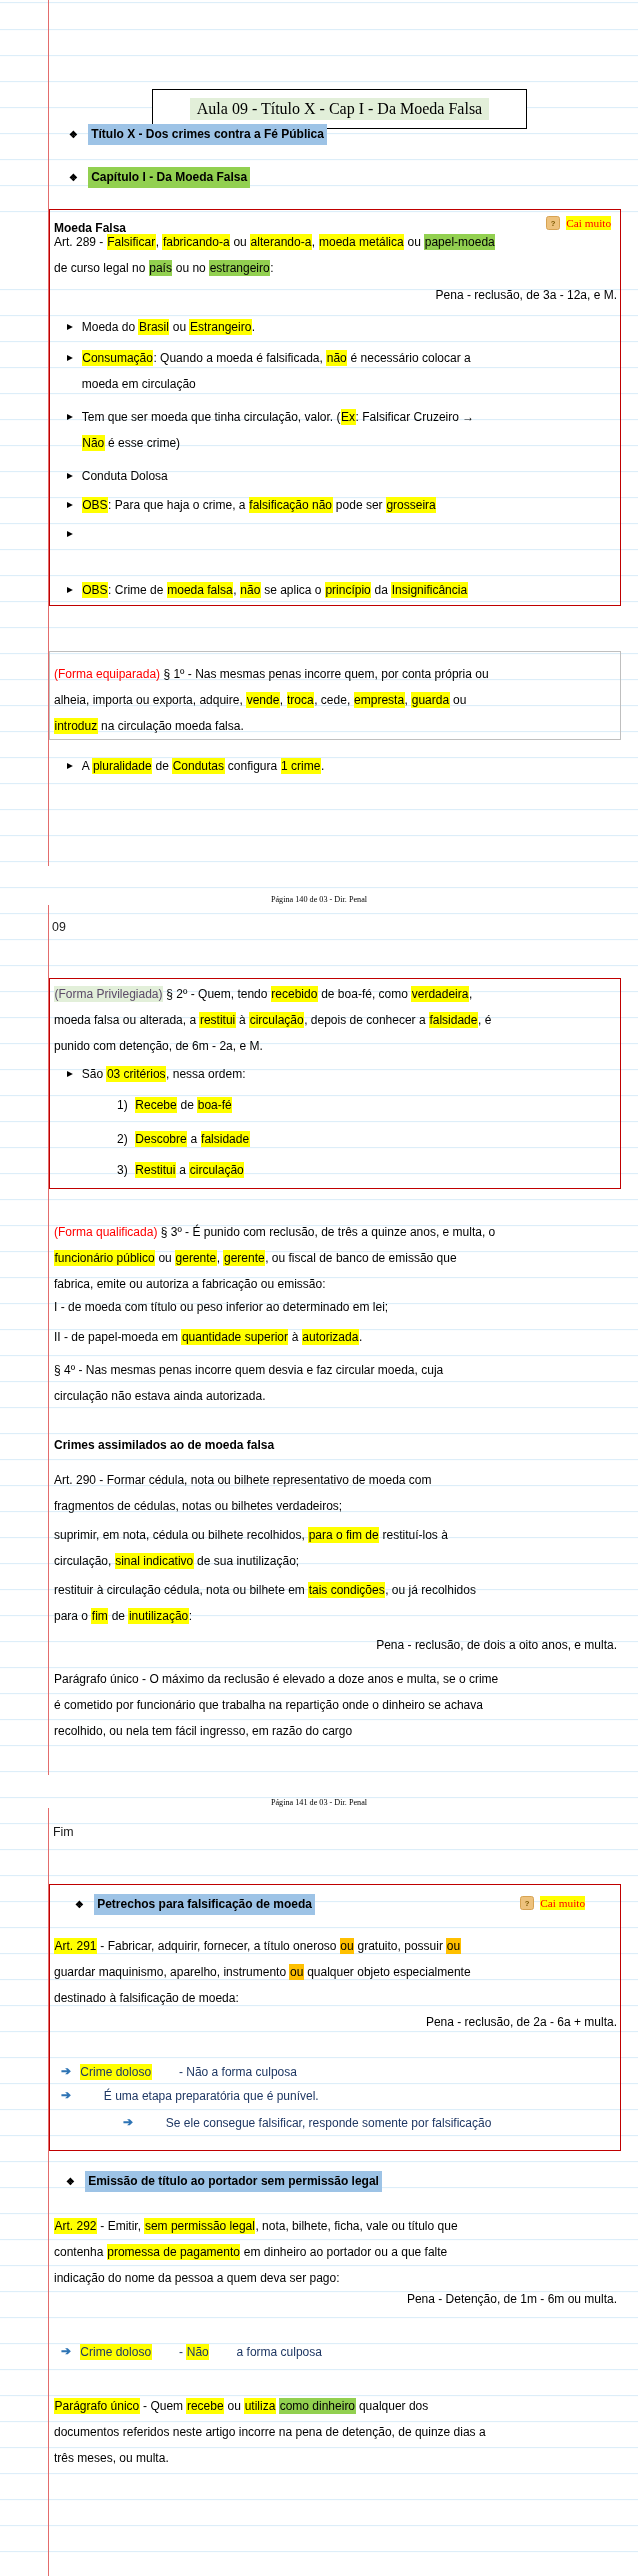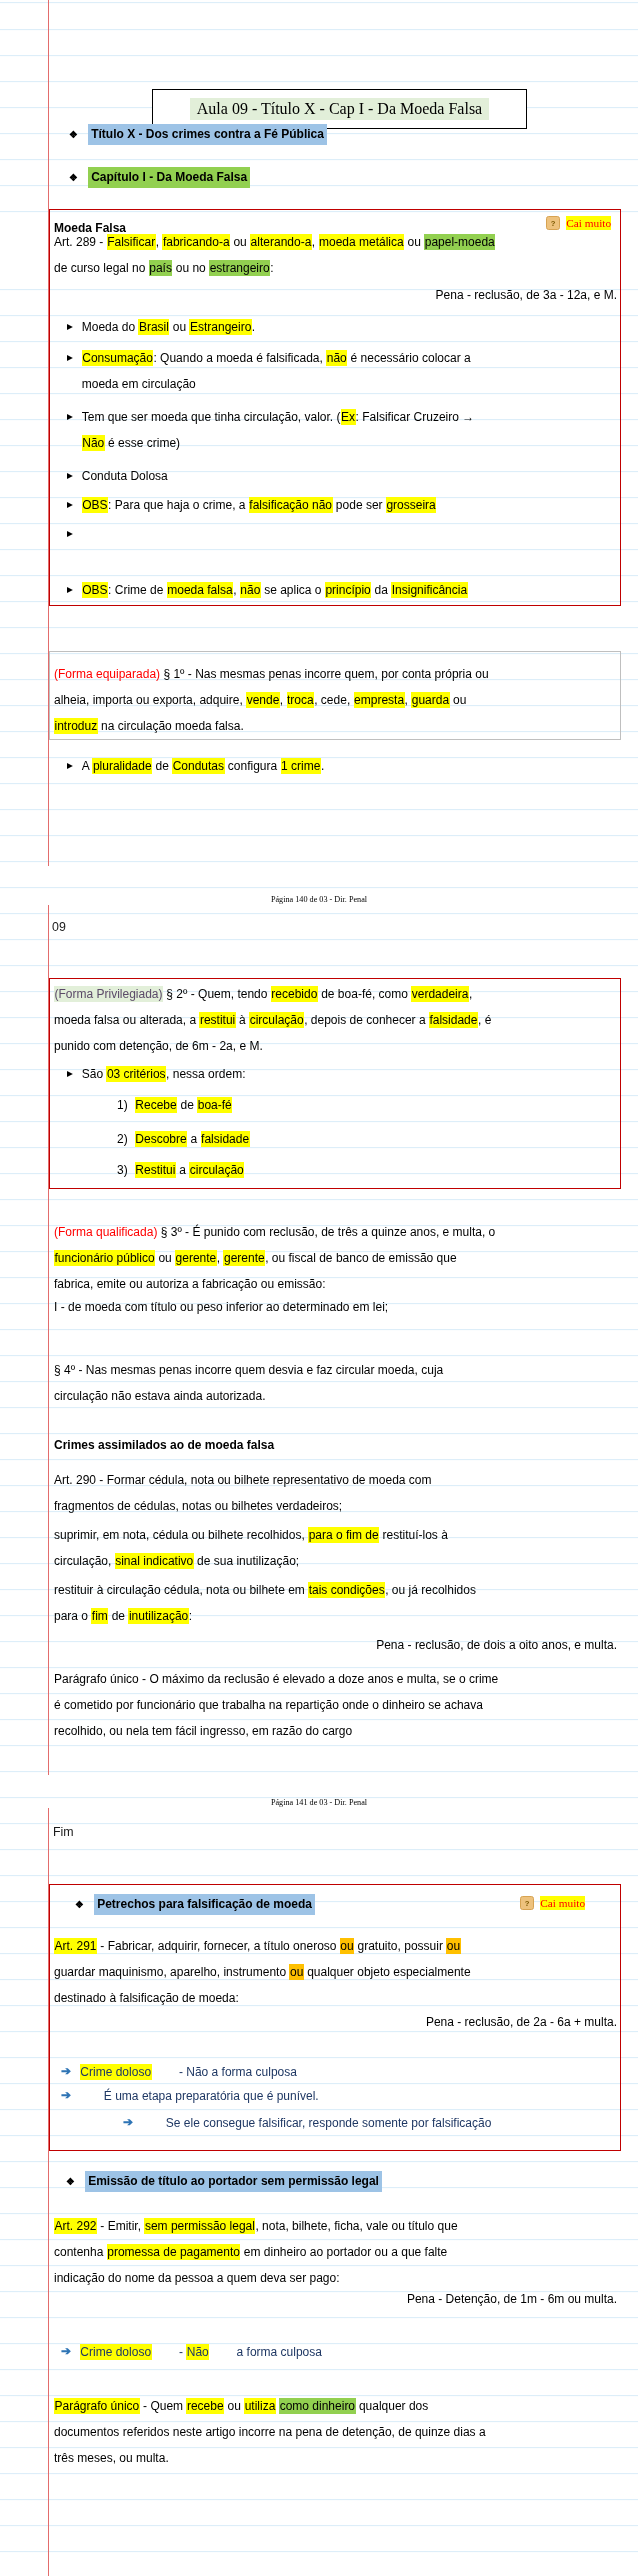--- a/index.html
+++ b/index.html
@@ -149,20 +149,21 @@
   </div>
   <div class="nrow" style="top:1157px">
     <span class="num">3)</span>
     <div class="btxt"><span class="s-y">Restitui</span><span> a </span><span class="s-y">circulação</span></div>
   </div>
 
   <div class="para" style="top:1219px"><span class="s-red">(Forma qualificada)</span><span> § 3º - É punido com reclusão, de três a quinze anos, e multa, o
 </span><span class="s-y">funcionário público</span><span> ou </span><span class="s-y">gerente</span><span>, </span><span class="s-y">gerente</span><span>, ou fiscal de banco de emissão que
 fabrica, emite ou autoriza a fabricação ou emissão:</span></div>
   <div class="para" style="top:1294px"><span>I - de moeda com título ou peso inferior ao determinado em lei;</span></div>
+  <div class="para" style="top:1324px"><span>II - de papel-moeda em </span><span class="s-y">quantidade superior</span><span> à </span><span class="s-y">autorizada</span><span>.</span></div>
   <div class="para" style="top:1357px"><span>§ 4º - Nas mesmas penas incorre quem desvia e faz circular moeda, cuja
 circulação não estava ainda autorizada.</span></div>
 
   <div class="para bold" style="top:1432px">Crimes assimilados ao de moeda falsa</div>
   <div class="para" style="top:1467px"><span>Art. 290 - Formar cédula, nota ou bilhete representativo de moeda com
 fragmentos de cédulas, notas ou bilhetes verdadeiros;</span></div>
   <div class="para" style="top:1522px"><span>suprimir, em nota, cédula ou bilhete recolhidos, </span><span class="s-y">para o fim de</span><span> restituí-los à
 circulação, </span><span class="s-y">sinal indicativo</span><span> de sua inutilização;</span></div>
   <div class="para" style="top:1577px"><span>restituir à circulação cédula, nota ou bilhete em </span><span class="s-y">tais condições</span><span>, ou já recolhidos
 para o </span><span class="s-y">fim</span><span> de </span><span class="s-y">inutilização</span><span>:</span></div>

